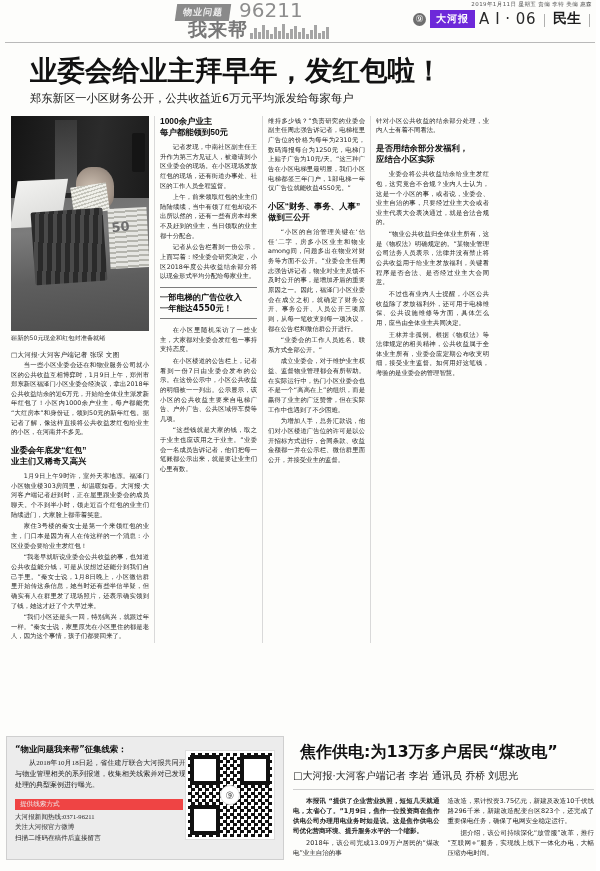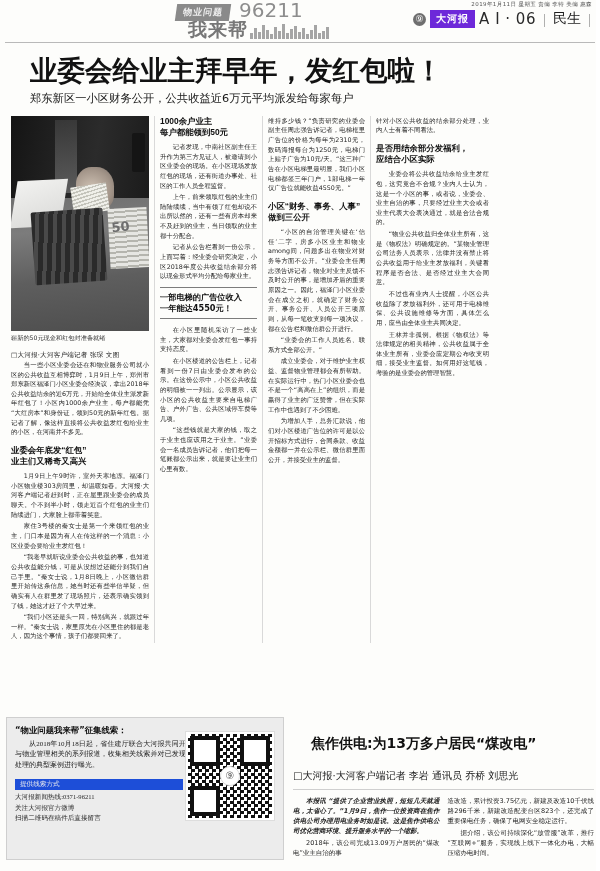--- a/index.html
+++ b/index.html
@@ -94,21 +94,21 @@
     font-size:10px;font-weight:bold;
     padding:2px 6px;letter-spacing:1px;
     font-family:"DejaVu Sans","Liberation Sans",sans-serif;
   }
   .pagenum{
     font-family:"DejaVu Sans","Liberation Sans",sans-serif;
     font-size:15px;color:#2a2a2a;font-weight:500;letter-spacing:0.5px;
   }
   .sec-sep{color:#999;font-size:15px;margin:0 3px;}
   .section{
-    font-size:14px;font-weight:normal;color:#1c1c1c;
+    font-size:14px;font-weight:bold;color:#1c1c1c;
     font-family:"DejaVu Sans","Liberation Sans",sans-serif;
     text-align:right;
   }
 
   .rule{height:1px;background:#b9b9b9;margin:0 5px;}
 
   
   .headline-wrap{padding:12px 28px 0 30px;}
   h1.headline{
     margin:0;
@@ -254,21 +254,21 @@
   .promo-title{
     font-family:"DejaVu Sans","Liberation Sans",sans-serif;
     font-weight:bold;font-size:8.4px;color:#101010;margin-bottom:3px;
   }
   .promo-body{
     font-size:7px;line-height:1.55;color:#222;text-indent:2em;
     width:178px;text-align:justify;
     font-family:"Liberation Serif","DejaVu Serif",serif;
   }
   .promo-subhead{
-    background:#1d4ed8;color:#efefef;
+    background:#ef4444;color:#efefef;
     display:inline-block;padding:1px 5px;
     font-size:6.6px;margin-top:8px;
     font-family:"DejaVu Sans","Liberation Sans",sans-serif;
     width:168px;box-sizing:border-box;
   }
   .promo-lines{margin-top:2px;}
   .promo-lines div{
     font-size:6.6px;color:#2a2a2a;line-height:1.6;
     font-family:"Liberation Serif","DejaVu Serif",serif;
   }
@@ -294,37 +294,37 @@
     font-size:10px;color:#555;font-family:"DejaVu Sans",sans-serif;
     border:1px solid #ddd;
   }
   .qr-bl{
     position:absolute;left:2px;bottom:2px;width:22px;height:22px;
     border:4px solid #111;background:#fff;
   }
 
   .art2{flex:1;min-width:0;padding-left:3px;}
   .art2 h3{
-    margin:18px;
-    font-family:"DejaVu Sans","Liberation Sans",sans-serif;
-    font-weight:bold;font-size:14px;color:#111;letter-spacing:0px;
+    margin:7px;
+    font-family:"DejaVu Sans","Liberation Sans",sans-serif;
+    font-weight:bold;font-size:16px;color:#111;letter-spacing:0px;
     line-height:1.15;white-space:nowrap;
   }
   .art2 .a2byline{
     font-size:10px;color:#222;margin:5px 0 5px 0;
     font-family:"DejaVu Sans","Liberation Sans",sans-serif;
   }
   .art2-cols{display:flex;gap:8px;}
   .art2-cols .c{flex:1;min-width:0;}
   .art2-cols p{
     margin:0 0 2px 0;font-size:6.5px;line-height:1.55;text-align:justify;
     text-indent:2em;color:#242424;
     font-family:"DejaVu Sans","Liberation Sans",sans-serif;
   }
-  .lead{font-weight:bold;font-style:italic;}
+  .lead{font-weight:bold;}
   .hr-thin{height:1px;background:#cfcfcf;margin:6px 0;}
   .right-edge{
     position:absolute;right:0;top:0;width:4px;height:871px;background:#ffffff;
   }
 </style>
 </head>
 <body>
 
 <div class="page">
 

